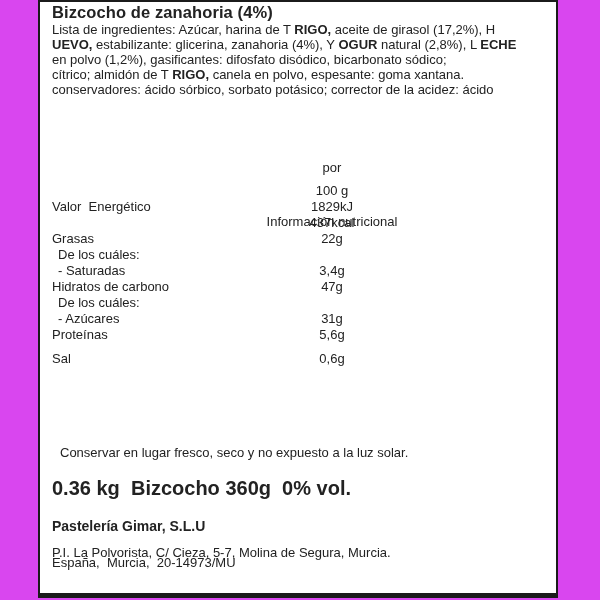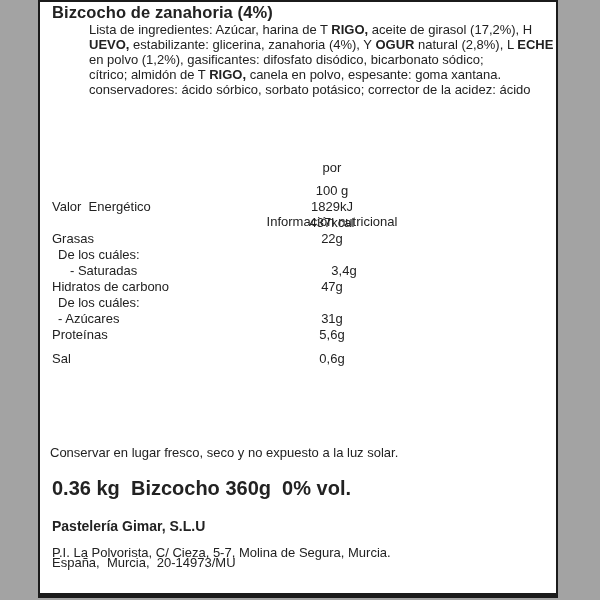--- a/index.html
+++ b/index.html
@@ -9,21 +9,21 @@
     height: 600px;
     background: #ffffff;
     font-family: "Liberation Sans", "DejaVu Sans", sans-serif;
     color: #222222;
     -webkit-font-smoothing: antialiased;
   }
   .page {
     position: relative;
     width: 600px;
     height: 600px;
-    background: #a3a3a3;
+    background: #d946ef;
     overflow: hidden;
   }
   .label-box {
     position: absolute;
     left: 38px;
     top: 0px;
     width: 520px;
     height: 598px;
     box-sizing: border-box;
     border: 2px solid #1b1b1b;
@@ -42,21 +42,21 @@
     white-space: pre;
     letter-spacing: 0.1px;
   }
   .ingredients {
     left: 12px;
     top: 20px;
     width: 498px;
     font-size: 13px;
     line-height: 15px;
   }
-  .ing-line { white-space: pre; margin-left: 37px; }
+  .ing-line { white-space: pre; }
   .ing-line .b { font-weight: bold; }
 
   .nut-header {
     left: 112px;
     top: 121px;
     width: 360px;
     text-align: center;
     font-size: 13px;
     line-height: 18px;
     white-space: pre;
@@ -76,21 +76,21 @@
   .n-label.ind { left: 6px; }
   .n-value {
     position: absolute;
     left: 195px;
     width: 170px;
     text-align: center;
     white-space: pre;
   }
 
   .storage {
-    left: 10px;
+    left: 20px;
     top: 443px;
     font-size: 13px;
     line-height: 16px;
     white-space: pre;
   }
   .weight {
     left: 12px;
     top: 476px;
     font-size: 20px;
     font-weight: bold;
@@ -156,21 +156,21 @@
           <span class="n-value">437kcal</span>
         </div>
         <div class="n-row" style="top: 229px;">
           <span class="n-label">Grasas</span>
           <span class="n-value">22g</span>
         </div>
         <div class="n-row" style="top: 245px;">
           <span class="n-label ind">De los cuáles:</span>
           <span class="n-value"></span>
         </div>
-        <div class="n-row" style="top: 261px; margin-left: 12px;">
+        <div class="n-row" style="top: 261px;">
           <span class="n-label ind">- Saturadas</span>
           <span class="n-value">3,4g</span>
         </div>
         <div class="n-row" style="top: 277px;">
           <span class="n-label">Hidratos de carbono</span>
           <span class="n-value">47g</span>
         </div>
         <div class="n-row" style="top: 293px;">
           <span class="n-label ind">De los cuáles:</span>
           <span class="n-value"></span>

